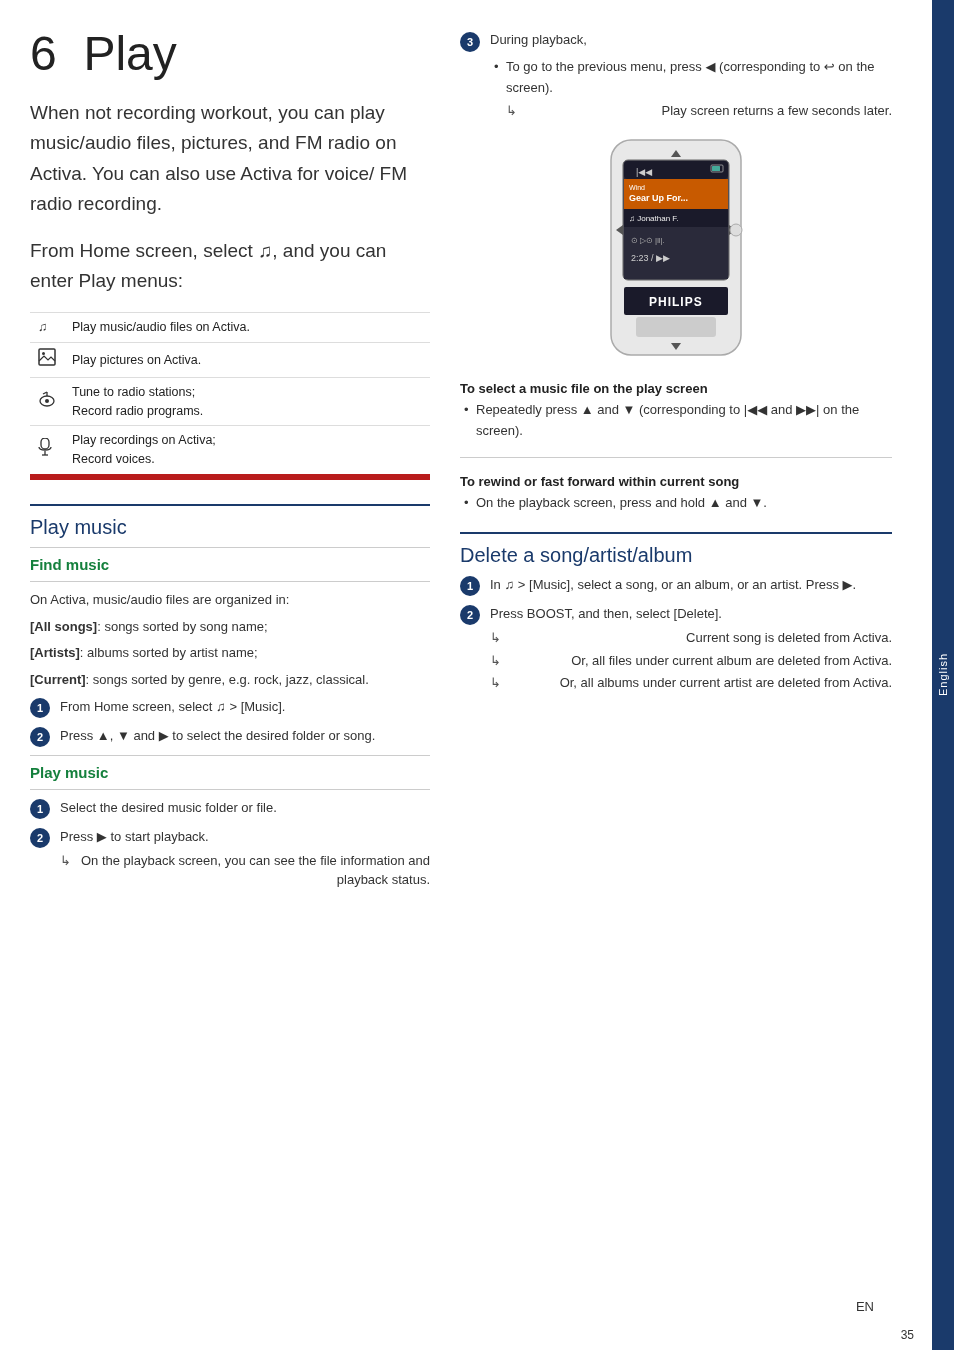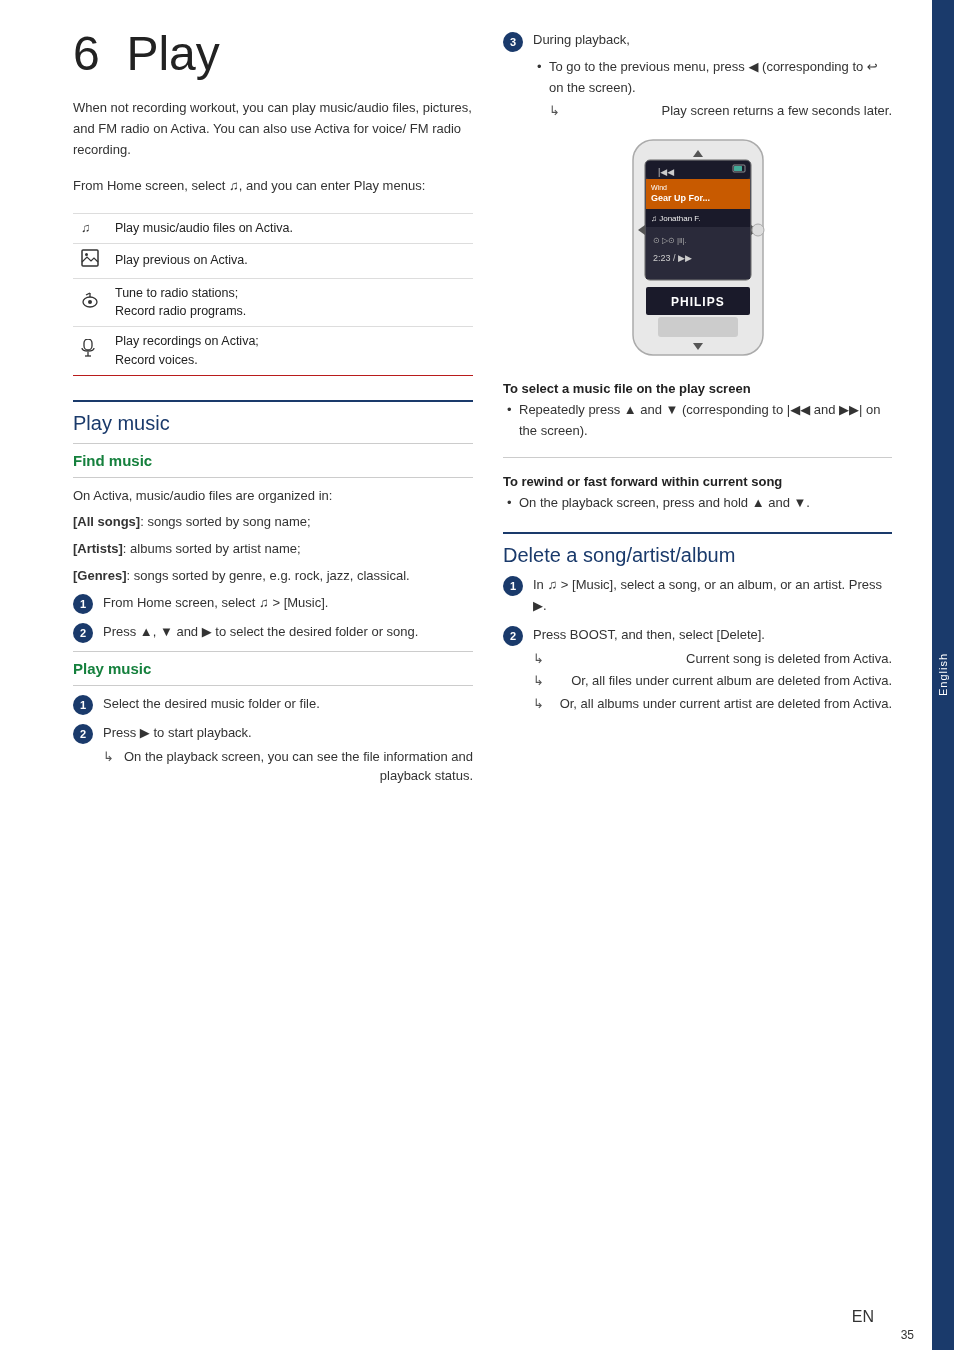--- a/index.html
+++ b/index.html
@@ -33,21 +33,20 @@
       font-size: 11px;
       writing-mode: vertical-rl;
       transform: rotate(180deg);
       letter-spacing: 1px;
     }
     .main-content {
       display: flex;
       flex: 1;
       padding: 30px 40px 30px 30px;
       margin-right: 22px;
-      margin-left: 43px;
     }
     .left-col {
       width: 420px;
       padding-right: 20px;
       flex-shrink: 0;
     }
     .right-col {
       flex: 1;
       padding-left: 10px;
     }
@@ -55,39 +54,39 @@
       font-size: 48px;
       font-weight: 300;
       color: #222;
       margin-bottom: 20px;
       line-height: 1;
     }
     h1.chapter-title span.chapter-num {
       font-weight: 300;
     }
     .intro-text {
-      font-size: 13px;
+      font-size: 19px;
       line-height: 1.6;
       color: #333;
       margin-bottom: 16px;
     }
     .icon-table {
       width: 100%;
       border-collapse: collapse;
       margin-bottom: 24px;
     }
     .icon-table td {
       padding: 5px 8px;
       border-top: 1px solid #ddd;
       vertical-align: middle;
       font-size: 12.5px;
       line-height: 1.5;
     }
     .icon-table tr:last-child td {
-      border-bottom: 1px solid #b91c1c;
+      border-bottom: 6px solid #b91c1c;
     }
     .icon-cell {
       width: 30px;
       font-size: 16px;
       color: #333;
     }
     .section-divider {
       border: none;
       border-top: 2px solid #1a3a6b;
       margin: 18px 0 10px 0;
@@ -189,23 +188,23 @@
     }
     .page-number {
       position: absolute;
       bottom: 8px;
       right: 40px;
       font-size: 12px;
       color: #333;
     }
     .en-label {
       position: absolute;
-      bottom: 24px;
+      bottom: 36px;
       right: 80px;
-      font-size: 16px;
+      font-size: 13px;
       color: #333;
     }
     .bold { font-weight: normal; }
     .bracket { font-weight: bold; }
   </style>
 </head>
 <body>
 
 <div class="page">
 
@@ -231,21 +230,21 @@
             <td>Play music/audio files on Activa.</td>
           </tr>
           <tr>
             <td class="icon-cell">
               <svg width="18" height="18" viewBox="0 0 18 18" fill="none" xmlns="http://www.w3.org/2000/svg">
                 <rect x="1" y="1" width="16" height="16" rx="1" stroke="#333" stroke-width="1.5" fill="none"></rect>
                 <circle cx="5.5" cy="5.5" r="1.5" fill="#333"></circle>
                 <polyline points="1,13 6,8 10,12 13,9 17,13" stroke="#333" stroke-width="1.2" fill="none"></polyline>
               </svg>
             </td>
-            <td>Play previous on Activa.</td>
+            <td>Play pictures on Activa.</td>
           </tr>
           <tr>
             <td class="icon-cell">
               <svg width="18" height="18" viewBox="0 0 18 18" fill="none">
                 <ellipse cx="9" cy="11" rx="7" ry="5" stroke="#333" stroke-width="1.3" fill="none"></ellipse>
                 <line x1="9" y1="6" x2="9" y2="2" stroke="#333" stroke-width="1.3"></line>
                 <line x1="5" y1="4" x2="9" y2="2" stroke="#333" stroke-width="1.3"></line>
                 <circle cx="9" cy="11" r="2" fill="#333"></circle>
               </svg>
             </td>
@@ -274,21 +273,21 @@
 
       <p class="body-text">On Activa, music/audio files are organized in:</p>
 
       <p class="body-text">
         <span class="bold bracket">[All songs]</span>: songs sorted by song name;
       </p>
       <p class="body-text">
         <span class="bold bracket">[Artists]</span>: albums sorted by artist name;
       </p>
       <p class="body-text">
-        <span class="bold bracket">[Genres]</span>: songs sorted by genre, e.g. rock, jazz, classical.
+        <span class="bold bracket">[Current]</span>: songs sorted by genre, e.g. rock, jazz, classical.
       </p>
 
       <div class="numbered-item">
         <div class="num-circle">1</div>
         <div class="num-content">
           From Home screen, select ♫ &gt; <span class="bold">[Music]</span>.
         </div>
       </div>
       <div class="numbered-item">
         <div class="num-circle">2</div>

